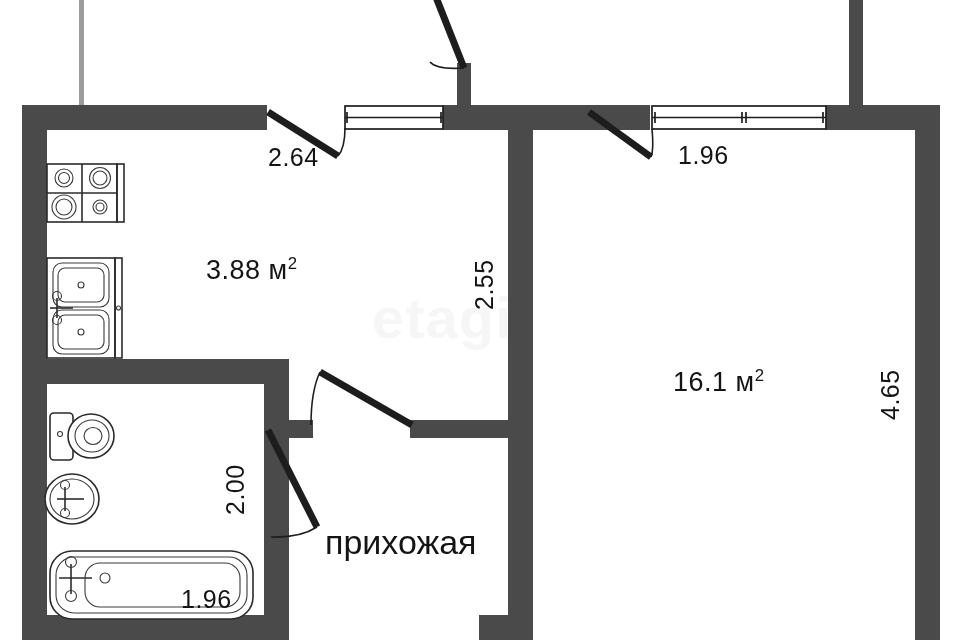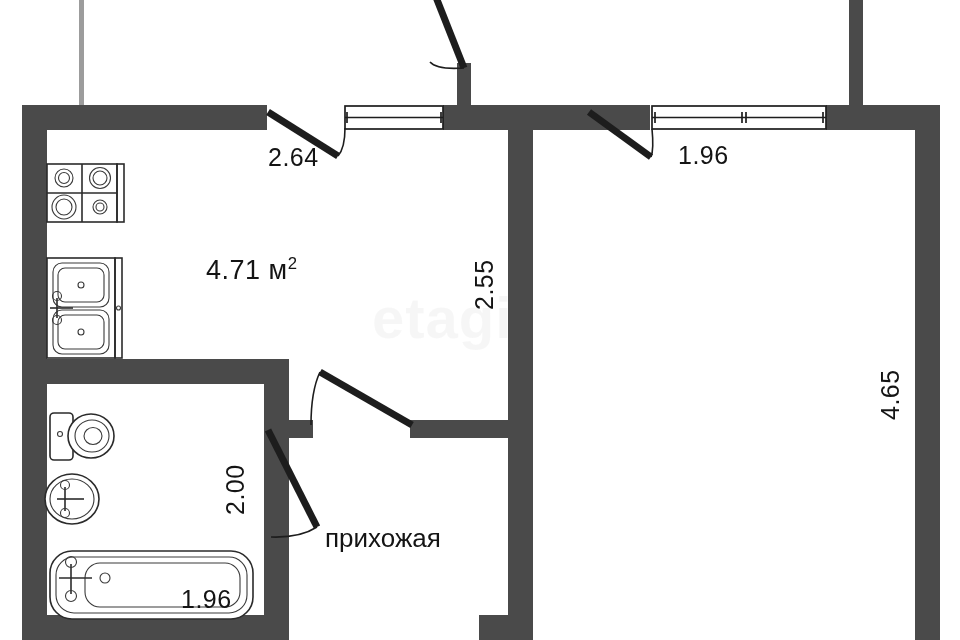--- a/index.html
+++ b/index.html
@@ -43,21 +43,21 @@
     font-size: 27px;
     font-weight: 400;
     letter-spacing: 0.5px;
   }
   .area-label sup {
     font-size: 0.62em;
     vertical-align: super;
     line-height: 0;
   }
   .room-name-label {
-    font-size: 26px;
+    font-size: 34px;
     font-weight: 400;
   }
   .rot-90 {
     transform: rotate(-90deg);
     transform-origin: left top;
   }
   
   #dim-top-left   { left: 268px; top: 143px; }
   #dim-top-right  { left: 678px; top: 141px; }
   #dim-mid-vert   { left: 470px; top: 310px; }
@@ -266,19 +266,22 @@
 
   <div class="plan-label dim-label rot-90" id="dim-mid-vert">2.55</div>
 
   <div class="plan-label dim-label rot-90" id="dim-right-vert">4.65</div>
 
   <div class="plan-label dim-label rot-90" id="dim-bath-vert">2.00</div>
 
   <div class="plan-label dim-label" id="dim-bath-horiz">1.96</div>
 
   <div class="plan-label area-label" id="area-kitchen">
-    <span>4.71</span><span>&nbsp;</span><span>м</span><sup>2</sup>
+    <span>3.88</span><span>&nbsp;</span><span>м</span><sup>2</sup>
   </div>
 
+  <div class="plan-label area-label" id="area-living">
+    <span>16.1</span><span>&nbsp;</span><span>м</span><sup>2</sup>
+  </div>
 
   <div class="plan-label room-name-label" id="room-hall">прихожая</div>
 
 </div>
 
 </body></html>

